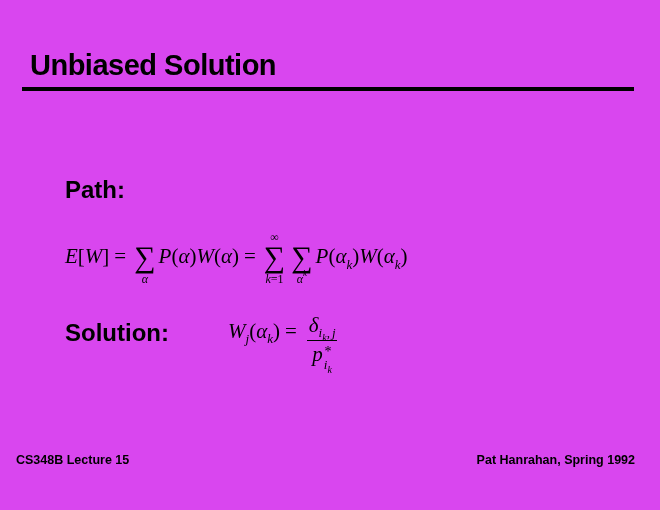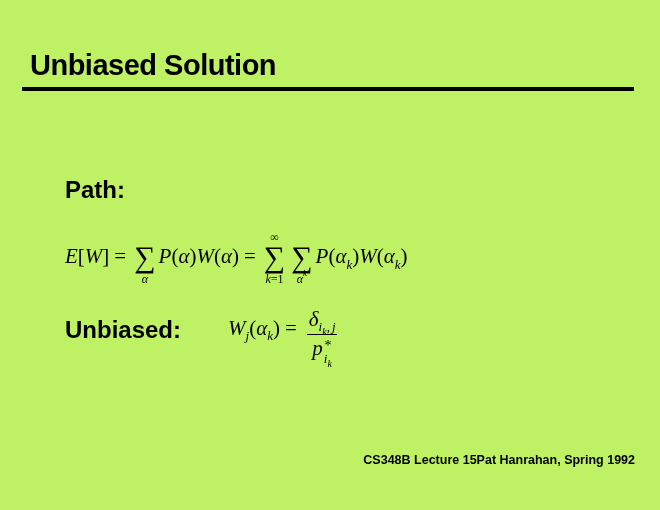--- a/index.html
+++ b/index.html
@@ -7,21 +7,21 @@
     padding: 0;
     background: #ffffff;
     width: 660px;
     height: 510px;
     overflow: hidden;
   }
   .slide {
     position: relative;
     width: 660px;
     height: 510px;
-    background: #bef264;
+    background: #d946ef;
     color: #000000;
     font-family: "Liberation Sans", sans-serif;
     overflow: hidden;
   }
   .title {
     position: absolute;
     left: 30px;
     top: 51px;
     margin: 0;
     font-size: 29px;
@@ -108,21 +108,21 @@
     display: inline-flex;
     flex-direction: column;
     align-items: center;
     vertical-align: middle;
     position: relative;
     top: 5px;
     line-height: 1.1;
     margin-left: 2px;
     text-align: center;
   }
-  .frac .num { padding: 0 5px 2px; }
+  .frac .num { padding: 0 5px 2px; margin-top: 6px; }
   .frac .den { border-top: 1.6px solid #000; padding: 2px 5px 0; }
   
   .stack {
     display: inline-flex;
     flex-direction: column;
     align-items: center;
     vertical-align: middle;
     position: relative;
     top: 3px;
     line-height: 1;
@@ -131,21 +131,21 @@
   .stack .st-sup { font-size: 14px; height: 9px; line-height: 9px; overflow: visible; }
   .stack .st-sub { font-size: 13px; margin-top: 4px; line-height: 10px; }
   .stack .st-sub sub { font-size: 10px; line-height: 0; }
   
   .footer {
     position: absolute;
     left: 16px;
     right: 25px;
     top: 453px;
     display: flex;
-    justify-content: flex-end;
+    justify-content: space-between;
     font-size: 12.5px;
     font-weight: bold;
   }
 </style>
 </head>
 <body>
 
 <div class="slide">
 
   <h1 class="title">Unbiased Solution</h1>
@@ -173,21 +173,21 @@
           <span class="lim over"></span>
           <span class="sg">∑</span>
           <span class="lim under">
             <span class="v">α</span>
             <sub class="v">k</sub>
           </span>
         </span><span class="v">P</span><span>(</span><span class="v">α</span><sub class="v">k</sub><span>)</span><span class="v">W</span><span>(</span><span class="v">α</span><sub class="v">k</sub><span>)</span></span>
   </div>
 
   <div class="row row-est">
-    <span class="lbl">Unbiased:</span>
+    <span class="lbl">Solution:</span>
     <span class="math"><span class="v">W</span><sub class="v">j</sub><span>(</span><span class="v">α</span><sub class="v">k</sub><span>)</span><span class="op">=</span><span class="frac">
           <span class="num"><span class="v">δ</span><sub><span class="v">i</span><sub class="v">k</sub><span class="cm">,</span><span class="v">j</span></sub></span>
           <span class="den"><span class="v">p</span><span class="stack">
               <span class="st-sup">*</span>
               <span class="st-sub"><span class="v">i</span><sub class="v">k</sub></span>
             </span></span>
         </span>
   </span>
     </div>
 

